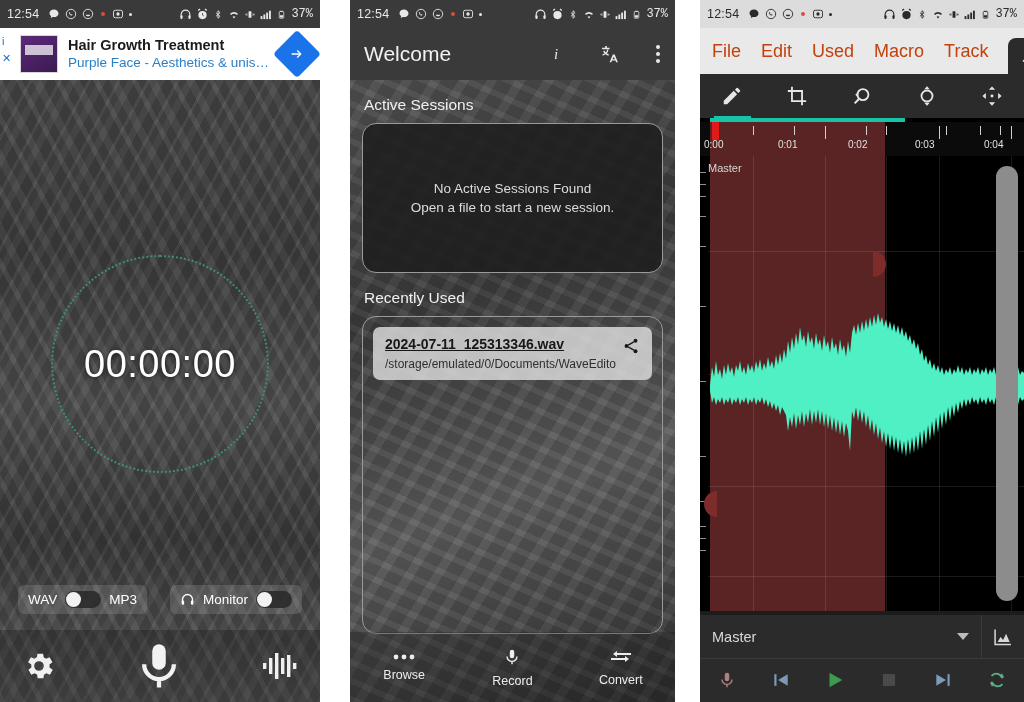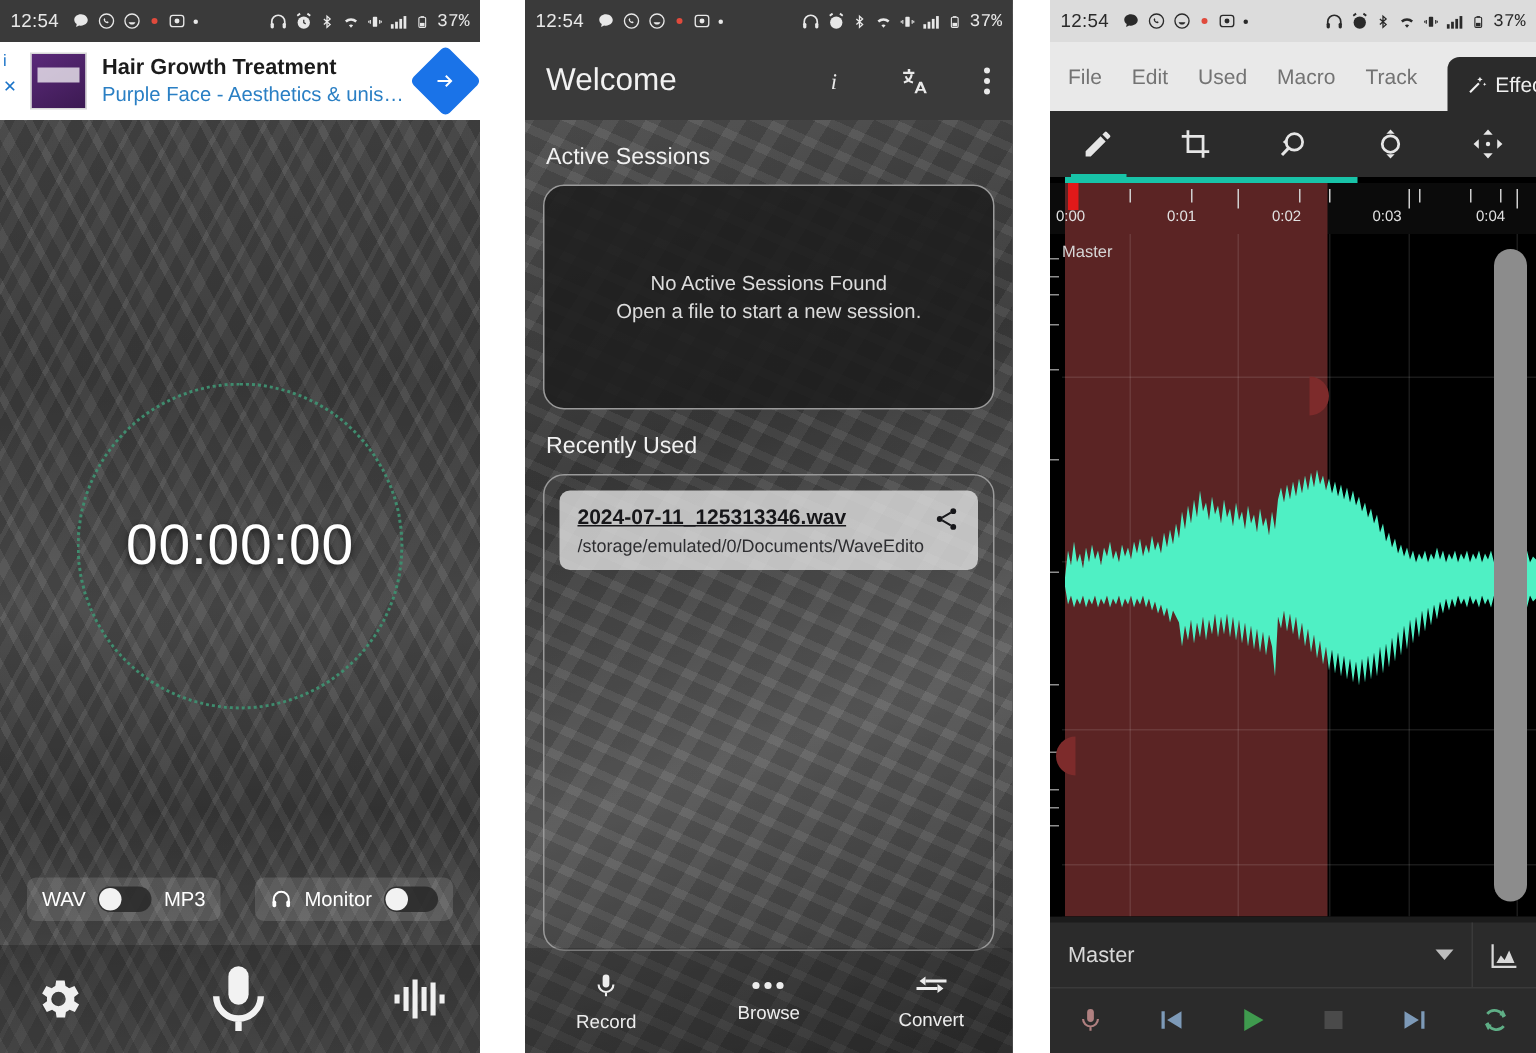--- a/index.html
+++ b/index.html
@@ -159,21 +159,21 @@
   .nav-item {
     flex: 1; display: flex; flex-direction: column; align-items: center; gap: 7px;
     color: #ededed; font-size: 12.5px;
   }
 
   
   .menubar {
     height: 46px; background: #e9e9e9; display: flex; align-items: center;
     padding-left: 12px; gap: 20px; position: relative;
   }
-  .menubar-item { font-size: 14px; color: #737373; }
+  .menubar-item { font-size: 18px; color: #c2410c; }
   .tab-effects {
     margin-left: auto; height: 36px; align-self: flex-end;
     background: #2b2b2b; color: #f0f0f0; font-size: 14px;
     border-radius: 8px 8px 0 0; padding: 0 12px;
     display: flex; align-items: center; gap: 5px;
   }
   .toolbar {
     height: 44px; background: #2b2b2b; display: flex; align-items: center;
   }
   .tool {
@@ -473,33 +473,33 @@
                 <circle cx="18" cy="19" r="2.6" fill="#17171a"></circle>
                 <path stroke="#17171a" stroke-width="1.8" d="M8.2 10.8l7.6-4.4M8.2 13.2l7.6 4.4"></path>
               </svg>
           </div>
         </div>
       </div>
     </div>
 
     <div class="navbar">
       <div class="nav-item">
-        <svg width="18" height="20" viewBox="0 0 24 24">
-            <rect x="9" y="2.3" width="6" height="11.4" rx="3" fill="#ededed"></rect>
-            <path fill="none" stroke="#ededed" stroke-width="1.9" d="M5.4 11.2a6.6 6.6 0 0013.2 0M12 17.9v3.6"></path>
-          </svg>
-        <span>Record</span>
-      </div>
-      <div class="nav-item">
         <svg width="22" height="8" viewBox="0 0 22 8">
             <circle cx="3" cy="4" r="2.4" fill="#ededed"></circle>
             <circle cx="11" cy="4" r="2.4" fill="#ededed"></circle>
             <circle cx="19" cy="4" r="2.4" fill="#ededed"></circle>
           </svg>
         <span>Browse</span>
+      </div>
+      <div class="nav-item">
+        <svg width="18" height="20" viewBox="0 0 24 24">
+            <rect x="9" y="2.3" width="6" height="11.4" rx="3" fill="#ededed"></rect>
+            <path fill="none" stroke="#ededed" stroke-width="1.9" d="M5.4 11.2a6.6 6.6 0 0013.2 0M12 17.9v3.6"></path>
+          </svg>
+        <span>Record</span>
       </div>
       <div class="nav-item">
         <svg width="24" height="18" viewBox="0 0 24 18">
             <path fill="none" stroke="#ededed" stroke-width="1.9" d="M2 11h14M22 6H8"></path>
             <path fill="#ededed" d="M16 8l4 3-4 3zM8 3L4 6l4 3z"></path>
           </svg>
         <span>Convert</span>
       </div>
     </div>
   </div>

